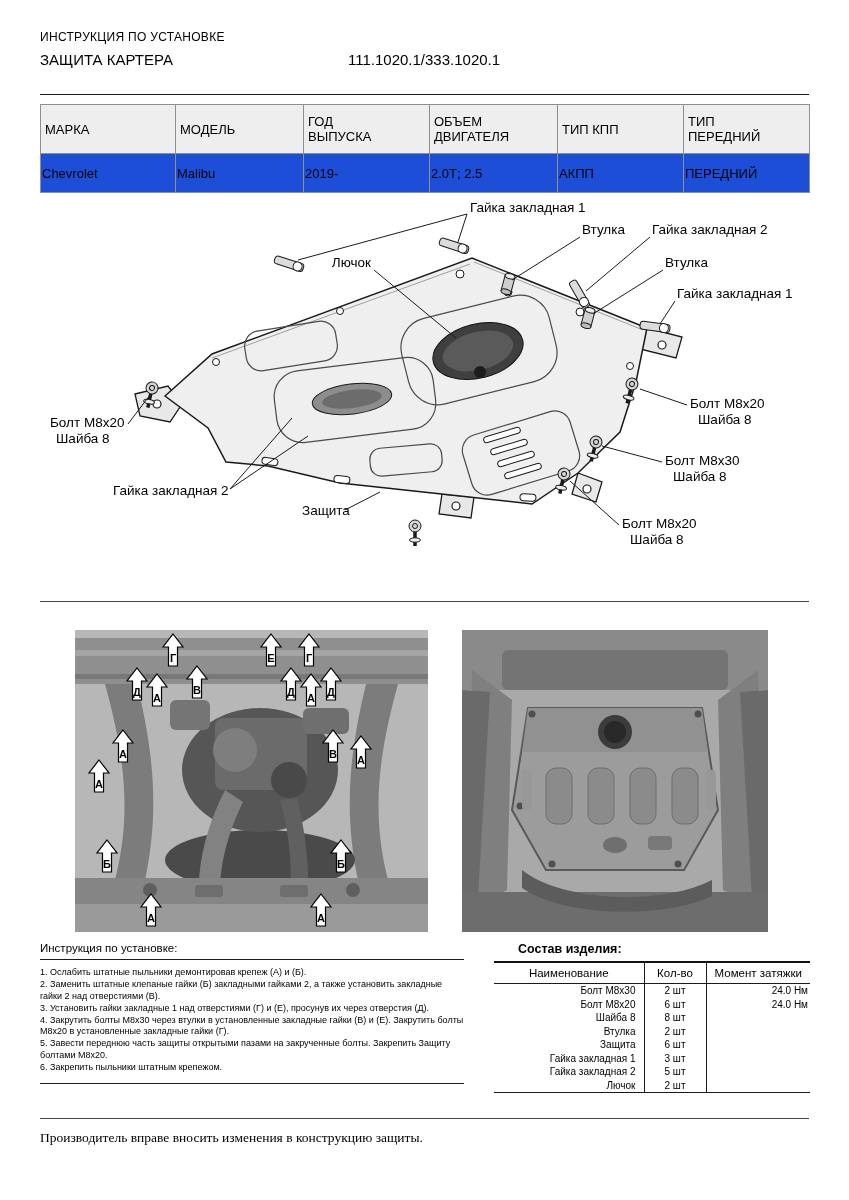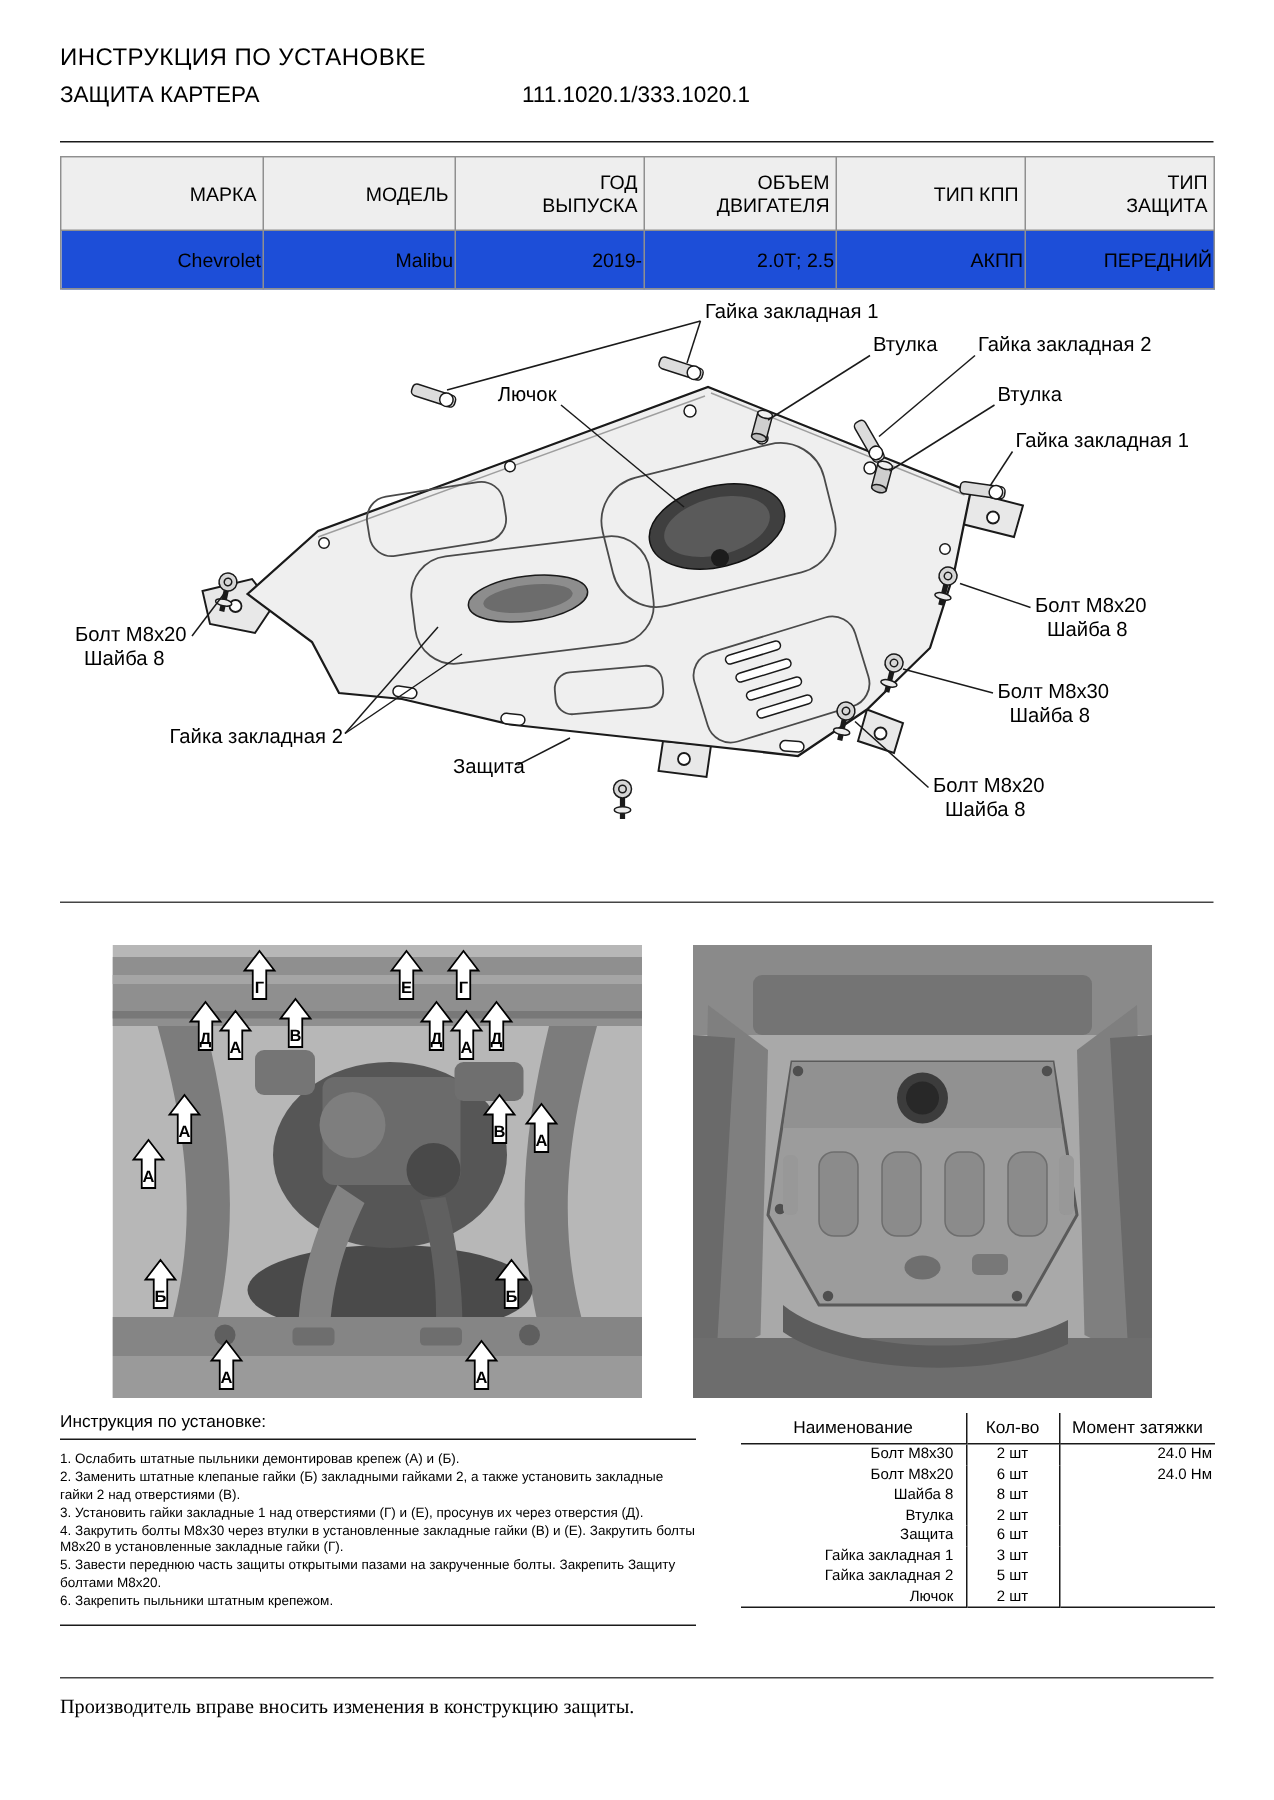--- a/index.html
+++ b/index.html
@@ -3,31 +3,31 @@
 <meta charset="utf-8">
 <style>
   html,body { margin:0; padding:0; background:#e9e9e9; }
   .page {
     position:relative; width:849px; height:1200px; margin:0 auto;
     background:#ffffff; font-family:"Liberation Sans", sans-serif; color:#000;
     overflow:hidden;
   }
   
   .hdr { position:absolute; left:40px; top:30px; width:769px; }
-  .hdr-line1 { font-size:16px; letter-spacing:.3px; }
+  .hdr-line1 { font-size:12px; letter-spacing:.3px; }
   .hdr-line2 { display:flex; margin-top:7px; font-weight:normal; font-size:15px; }
   .hdr-title2 { width:308px; }
   
   .rule { position:absolute; left:40px; width:769px; border-top:1.5px solid #1a1a1a; }
   .rule-1 { top:94px; }
   .rule-2 { top:601px; border-top-width:1px; border-top-color:#444; }
   .rule-3 { top:1118px; border-top-width:1px; border-top-color:#444; }
   
   .spec { position:absolute; left:40px; top:104px; width:769px; border-collapse:collapse; table-layout:fixed; }
-  .spec th, .spec td { border:1px solid #8f8f8f; text-align:right; font-size:13px; vertical-align:middle; }
+  .spec th, .spec td { border:1px solid #8f8f8f; text-align:left; font-size:13px; vertical-align:middle; }
   .spec th { background:#eeeeee; font-weight:normal; white-space:pre-line; height:44px; padding:2px 4px; }
   .spec td { height:36px; background:#1d4ed8; }
   
   .diagram { position:absolute; left:40px; top:196px; }
   svg text { font-family:"Liberation Sans", sans-serif; }
   .dlabel text { font-size:13.5px; fill:#000; }
   
   .photo-l { position:absolute; left:75px; top:630px; }
   .photo-r { position:absolute; left:462px; top:630px; }
   
@@ -75,21 +75,21 @@
     <thead>
       <tr>
         <th>МАРКА</th>
         <th>МОДЕЛЬ</th>
         <th>ГОД
 ВЫПУСКА</th>
         <th>ОБЪЕМ
 ДВИГАТЕЛЯ</th>
         <th>ТИП КПП</th>
         <th>ТИП
-ЗАЩИТА</th>
+ПЕРЕДНИЙ</th>
       </tr>
     </thead>
     <tbody>
       <tr>
         <td>Chevrolet</td>
         <td>Malibu</td>
         <td>2019-</td>
         <td>2.0Т; 2.5</td>
         <td>АКПП</td>
         <td>ПЕРЕДНИЙ</td>
@@ -401,20 +401,21 @@
       <div class="ins-item">1. Ослабить штатные пыльники демонтировав крепеж (А) и (Б).</div>
       <div class="ins-item">2. Заменить штатные клепаные гайки (Б) закладными гайками 2, а также установить закладные гайки 2 над отверстиями (В).</div>
       <div class="ins-item">3. Установить гайки закладные 1 над отверстиями (Г) и (Е), просунув их через отверстия (Д).</div>
       <div class="ins-item">4. Закрутить болты М8х30 через втулки в установленные закладные гайки (В) и (Е). Закрутить болты М8х20 в установленные закладные гайки (Г).</div>
       <div class="ins-item">5. Завести переднюю часть защиты открытыми пазами на закрученные болты. Закрепить Защиту болтами М8х20.</div>
       <div class="ins-item">6. Закрепить пыльники штатным крепежом.</div>
     </div>
   </div>
 
   <div class="parts">
+    <div class="parts-title">Состав изделия:</div>
     <table class="parts-table">
       <colgroup>
           <col style="width:150px">
           <col style="width:62px">
           <col style="width:104px">
         </colgroup>
       <thead>
         <tr>
           <th>Наименование</th>
           <th class="c-qty">Кол-во</th>

